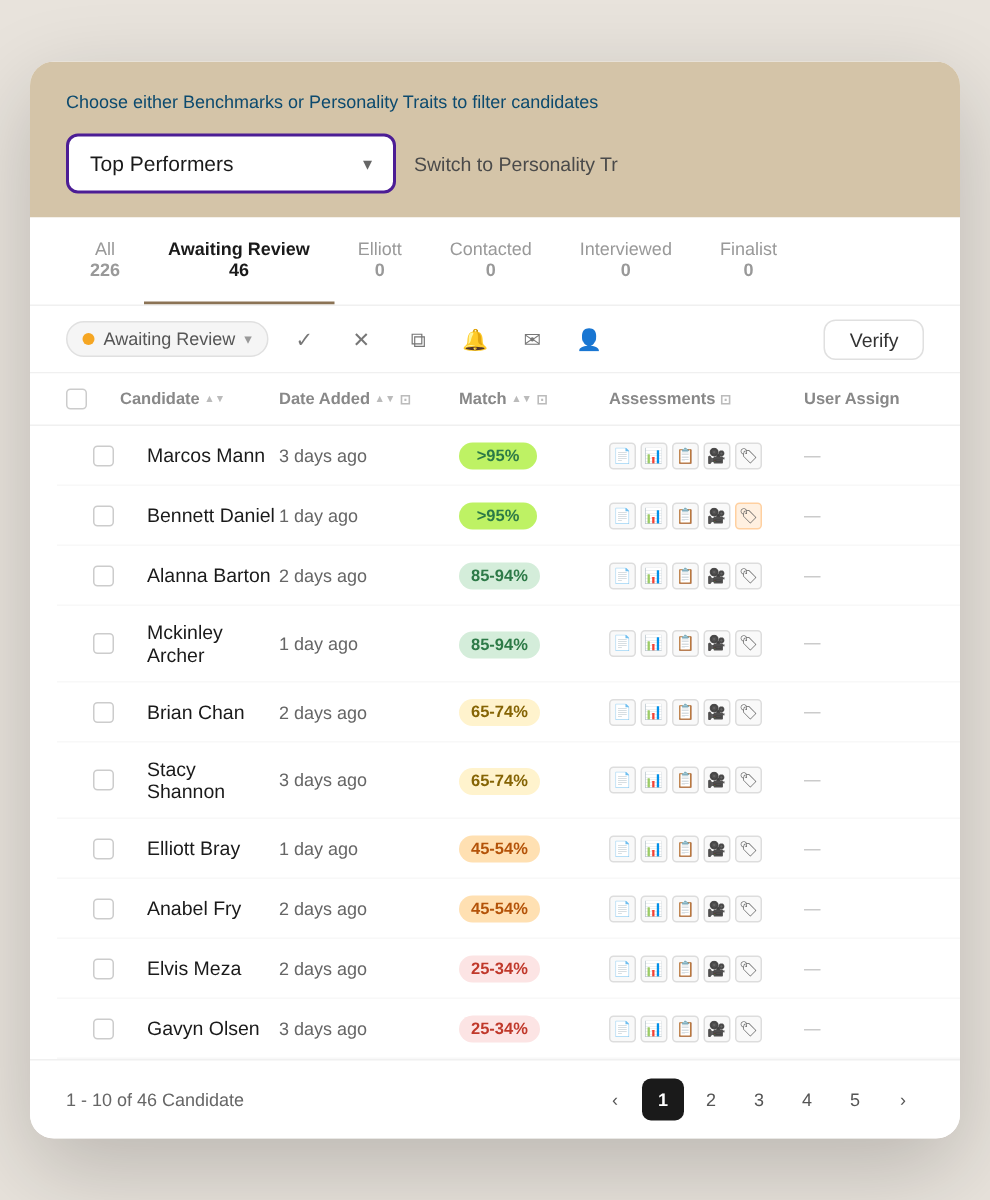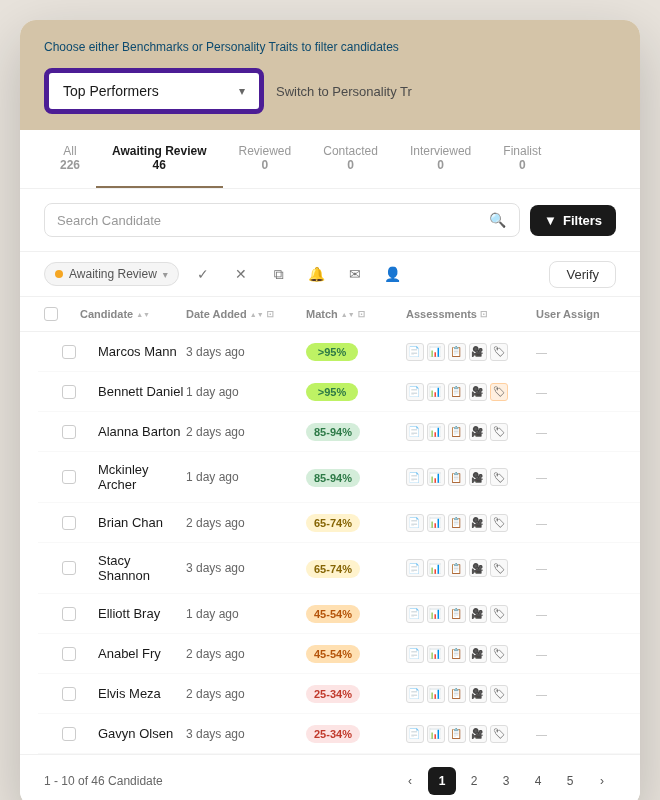--- a/index.html
+++ b/index.html
@@ -38,21 +38,21 @@
       display: flex;
       align-items: center;
       gap: 12px;
       padding-bottom: 16px;
     }
     .dropdown-select {
       display: flex;
       align-items: center;
       justify-content: space-between;
       background: white;
-      border: 5px solid #4c1d95;
+      border: 2px solid #4c1d95;
       border-radius: 8px;
       padding: 10px 14px;
       width: 220px;
       cursor: pointer;
       font-size: 14px;
       color: #1a1a1a;
     }
     .dropdown-select .chevron {
       color: #666;
       font-size: 12px;
@@ -334,47 +334,37 @@
   <div class="tabs-section">
     <div class="tab-item">
       <span class="tab-label">All</span>
       <span class="tab-count">226</span>
     </div>
     <div class="tab-item active">
       <span class="tab-label">Awaiting Review</span>
       <span class="tab-count">46</span>
     </div>
     <div class="tab-item">
-      <span class="tab-label">Reviewed</span>
+      <span class="tab-label">Elliott</span>
       <span class="tab-count">0</span>
     </div>
     <div class="tab-item">
       <span class="tab-label">Contacted</span>
       <span class="tab-count">0</span>
     </div>
     <div class="tab-item">
       <span class="tab-label">Interviewed</span>
       <span class="tab-count">0</span>
     </div>
     <div class="tab-item">
       <span class="tab-label">Finalist</span>
       <span class="tab-count">0</span>
     </div>
   </div>
 
-  <div class="toolbar-section">
-    <div class="search-box">
-      <input type="text" placeholder="Search Candidate" style="">
-      <span class="search-icon-btn">🔍</span>
-    </div>
-    <button class="filters-btn">
-      <span>▼</span>
-      <span>Filters</span>
-    </button>
-  </div>
 
   <div class="action-bar">
     <div class="status-badge">
       <span class="status-dot"></span>
       <span>Awaiting Review</span>
       <span style="font-size:10px;color:#999;">▾</span>
     </div>
     <div class="action-icon">✓</div>
     <div class="action-icon">✕</div>
     <div class="action-icon">⧉</div>

